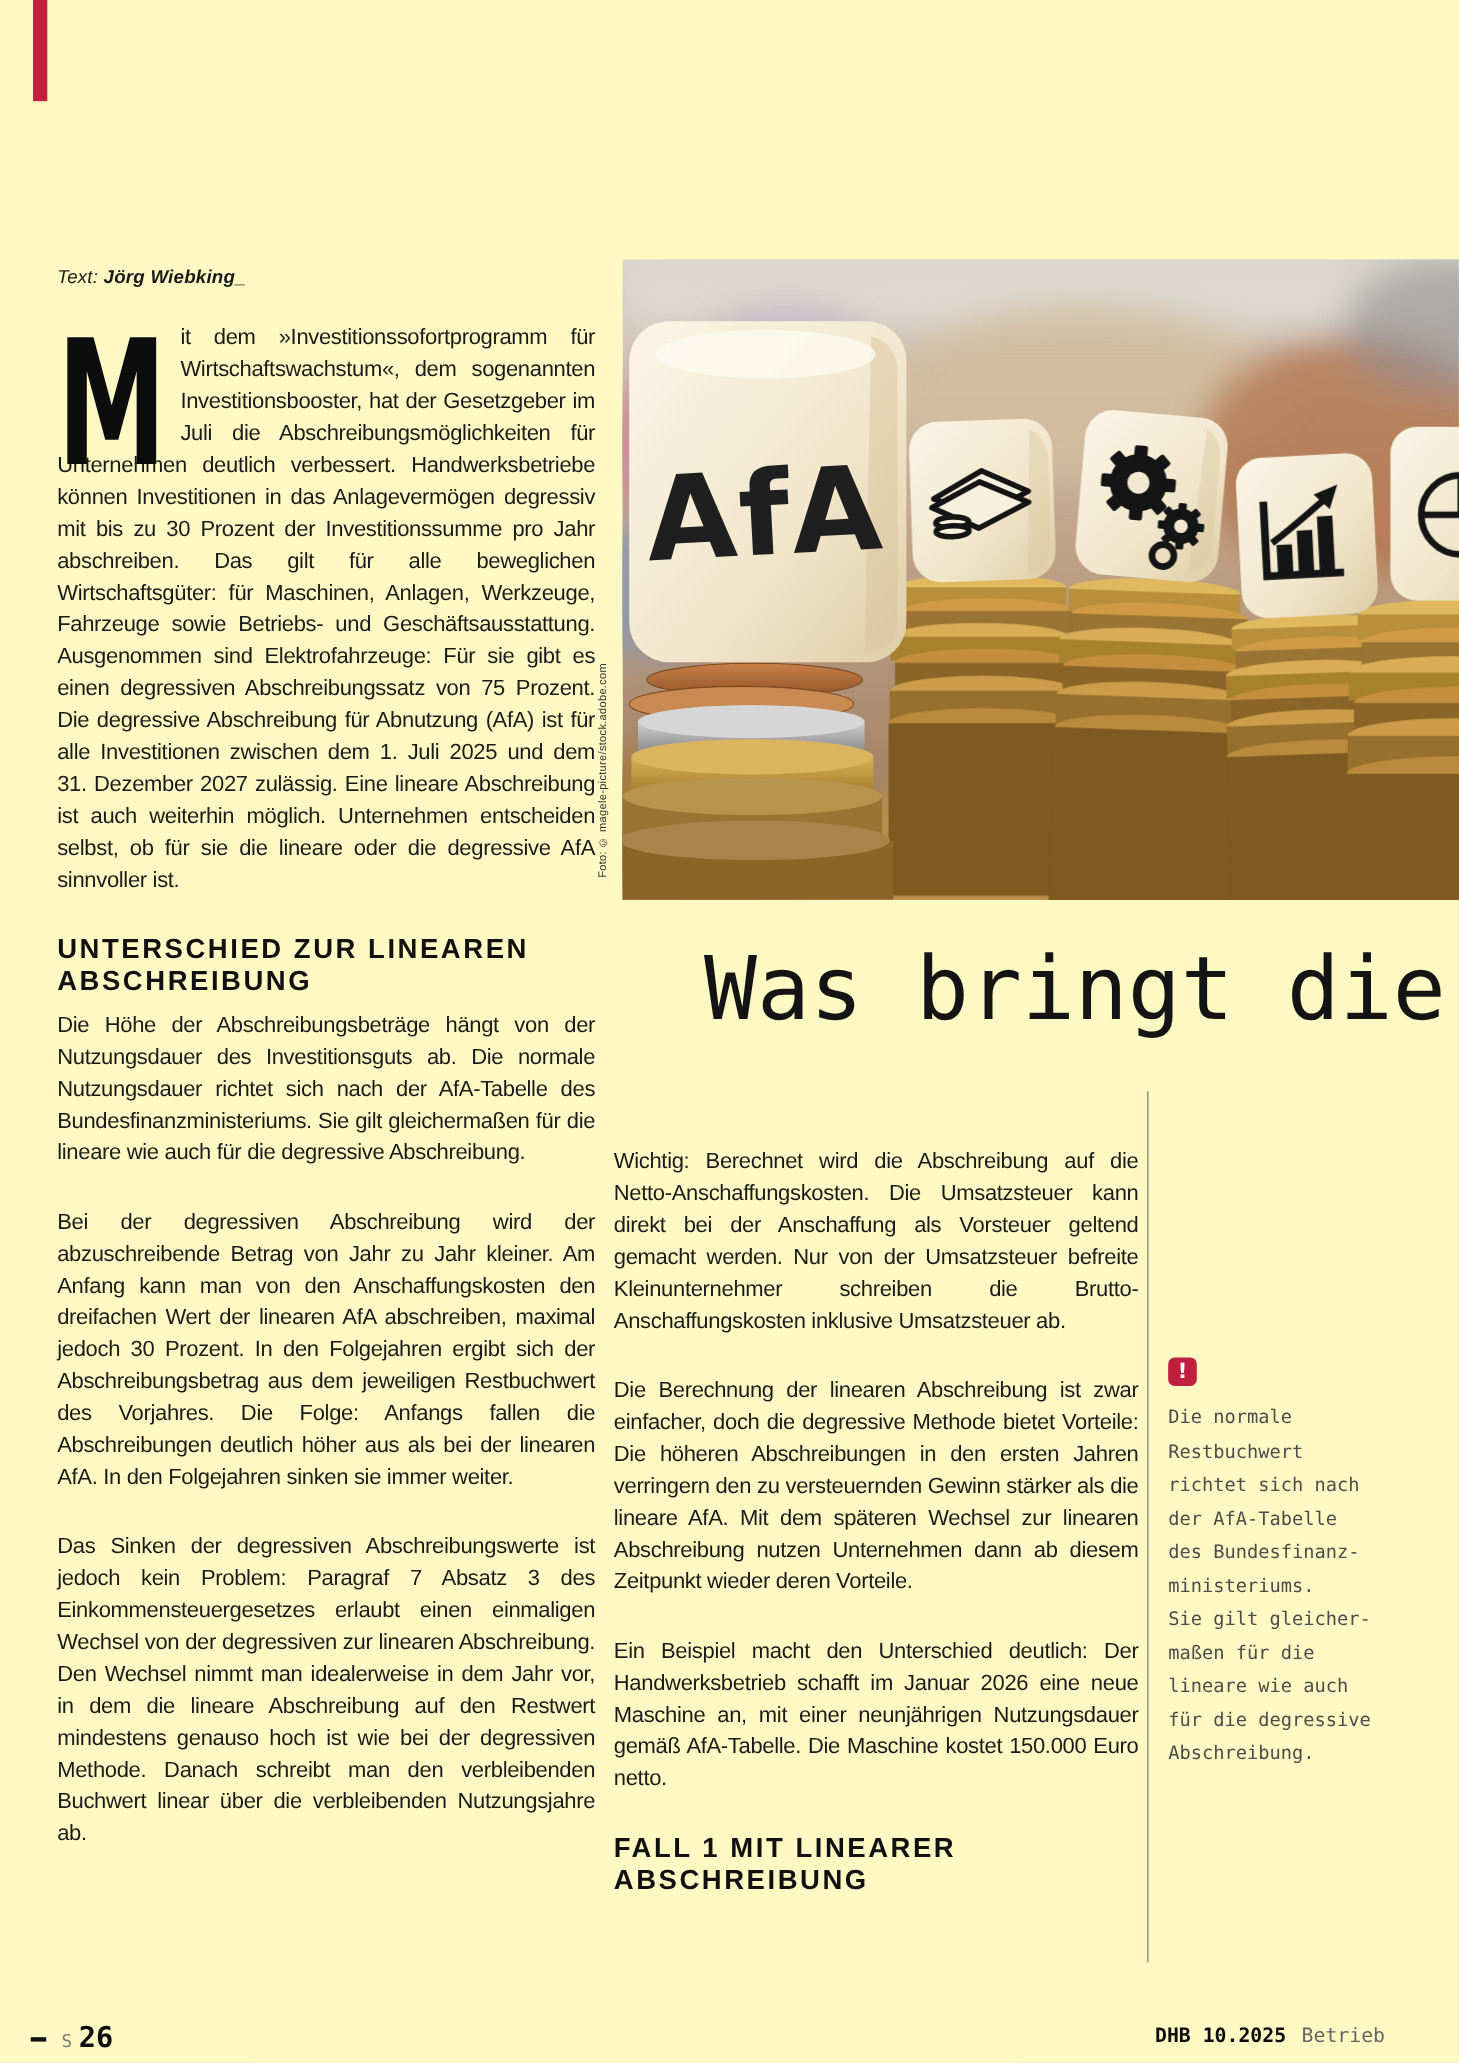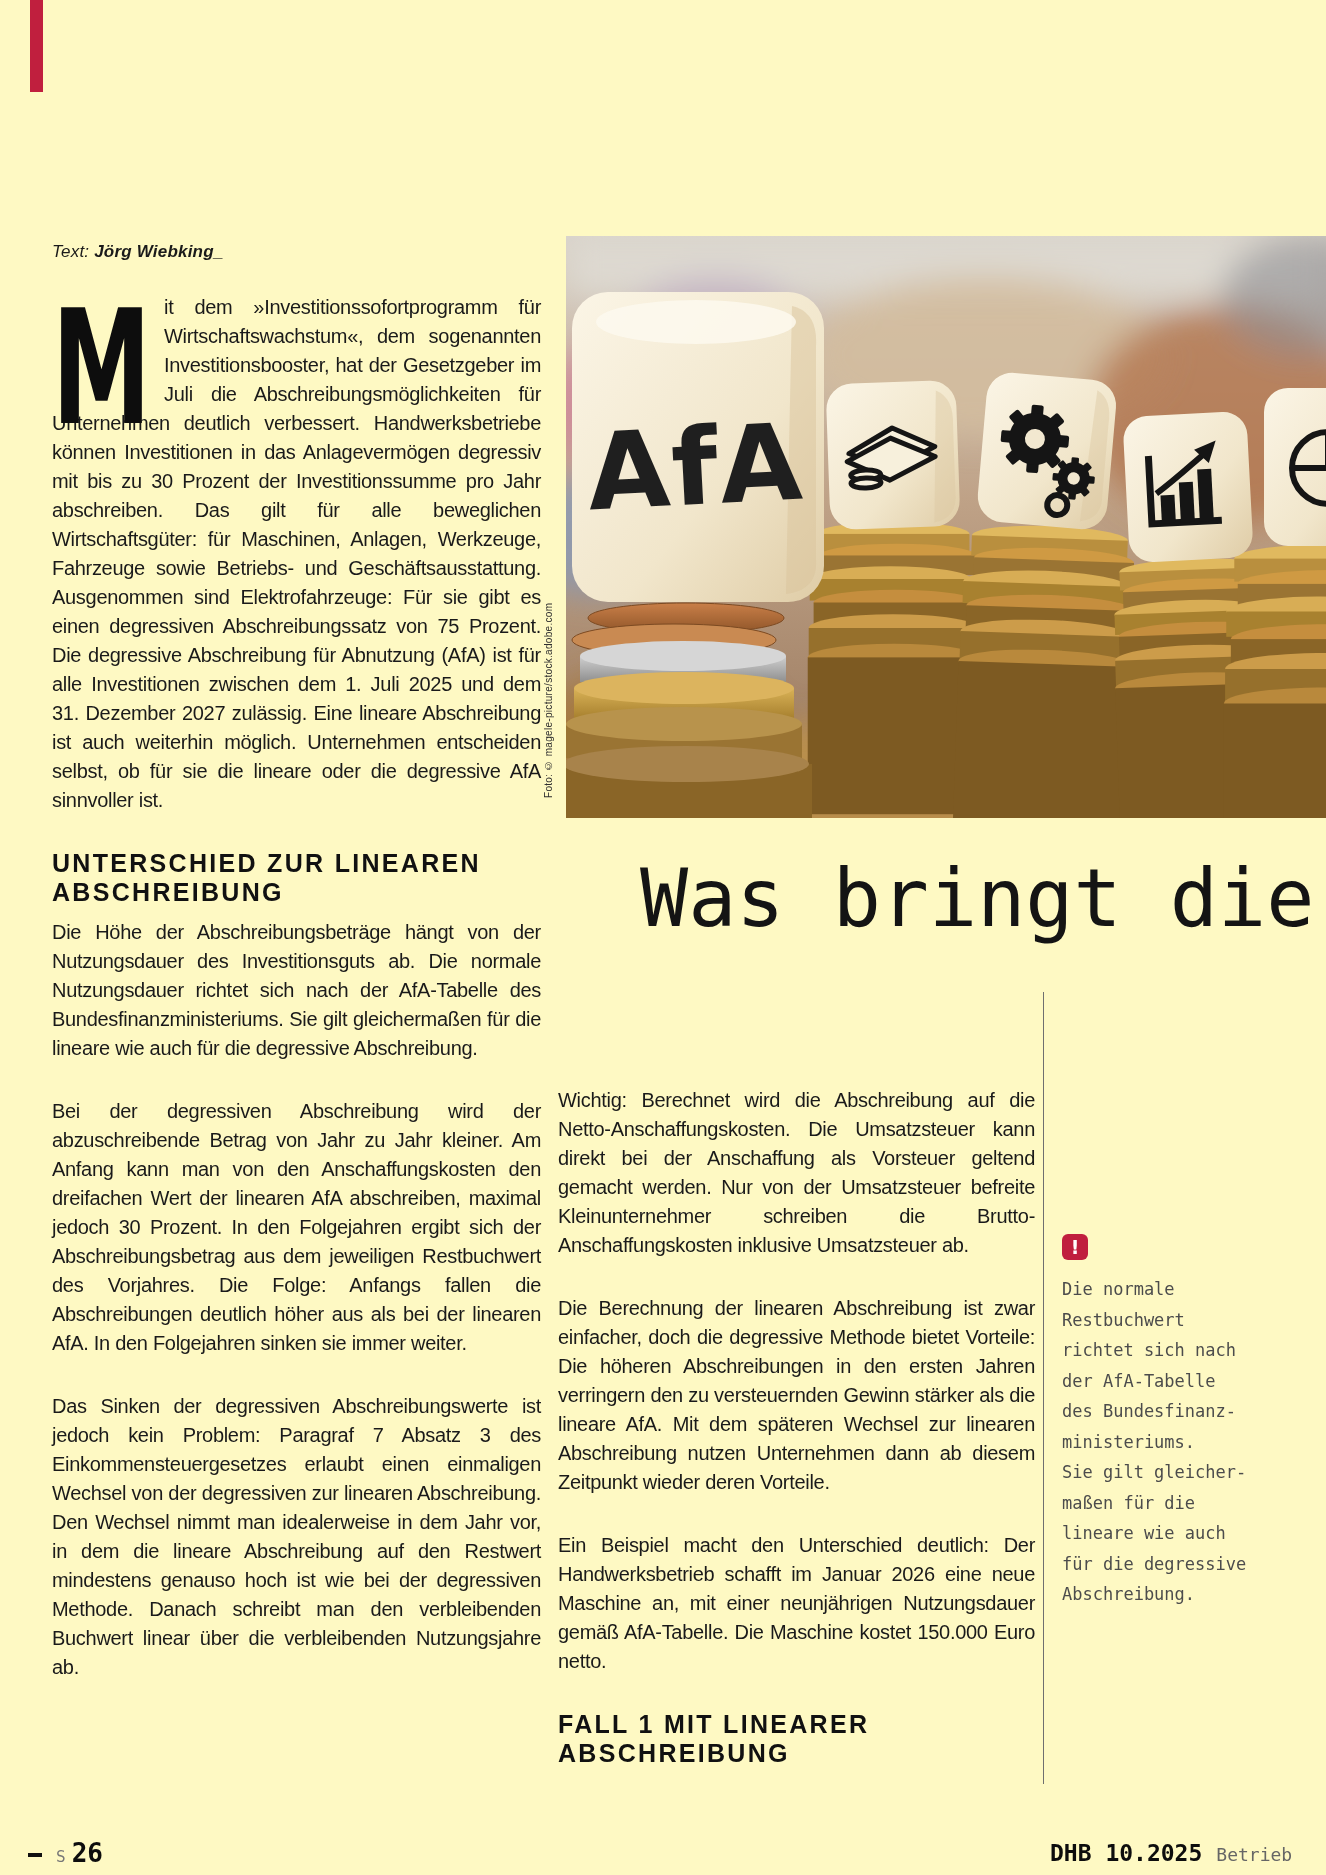--- a/index.html
+++ b/index.html
@@ -38,21 +38,21 @@
     font-size:10px; color:#2e2e2e; letter-spacing:.3px; white-space:nowrap;
   }
 
   .headline {
     position:absolute; left:640px; top:852px;
     font-family:"DejaVu Sans Mono", monospace; font-size:80px; font-weight:normal;
     color:#141414; white-space:nowrap; letter-spacing:0;
   }
 
   
-  .col-mid { position:absolute; left:558px; top:1042px; width:477px;margin-top:44px; }
+  .col-mid { position:absolute; left:558px; top:1042px; width:477px; }
   .col-mid p.last { margin-bottom:0; }
 
   .divider { position:absolute; left:1043px; top:992px; width:1px; height:792px; background:#6f6f6f; }
 
   
   .sidebar { position:absolute; left:1062px; top:1234px; width:205px; }
   .sidebar-icon {
     width:26px; height:26px; border-radius:6px; background:#c01f3e;
     color:#fff; font-family:"DejaVu Sans", sans-serif; font-weight:bold;
     font-size:19px; line-height:26px; text-align:center; margin-bottom:14px;
@@ -61,21 +61,21 @@
     font-family:"DejaVu Sans Mono", monospace; font-size:17px;
     line-height:30.5px; color:#4c4c4c; white-space:nowrap;
   }
 
   
   .footer-left { position:absolute; left:28px; top:1838px; font-size:16px; }
   .footer-left .dash { display:inline-block; width:14px; height:4px; background:#111; margin-right:14px; vertical-align:5px; }
   .footer-left .pg-label { font-family:"DejaVu Sans Mono", monospace; color:#777; font-size:16px; margin-right:6px; }
   .footer-left .pg-num { font-family:"DejaVu Sans Mono", monospace; font-weight:bold; font-size:26px; color:#0d0d0d; }
   .footer-right { position:absolute; left:1050px; top:1840px; white-space:nowrap; }
-  .footer-right .issue { font-family:"DejaVu Sans Mono", monospace; font-weight:bold; font-size:23px; color:#0d0d0d; }
+  .footer-right .issue { font-family:"DejaVu Sans Mono", monospace; font-weight:bold; font-size:18px; color:#0d0d0d; }
   .footer-right .section { font-family:"DejaVu Sans Mono", monospace; font-size:18px; color:#666; margin-left:14px; }
 </style>
 </head>
 <body>
 
 <div class="page">
 
   <div class="accent-bar"></div>
 
   <div class="byline">

